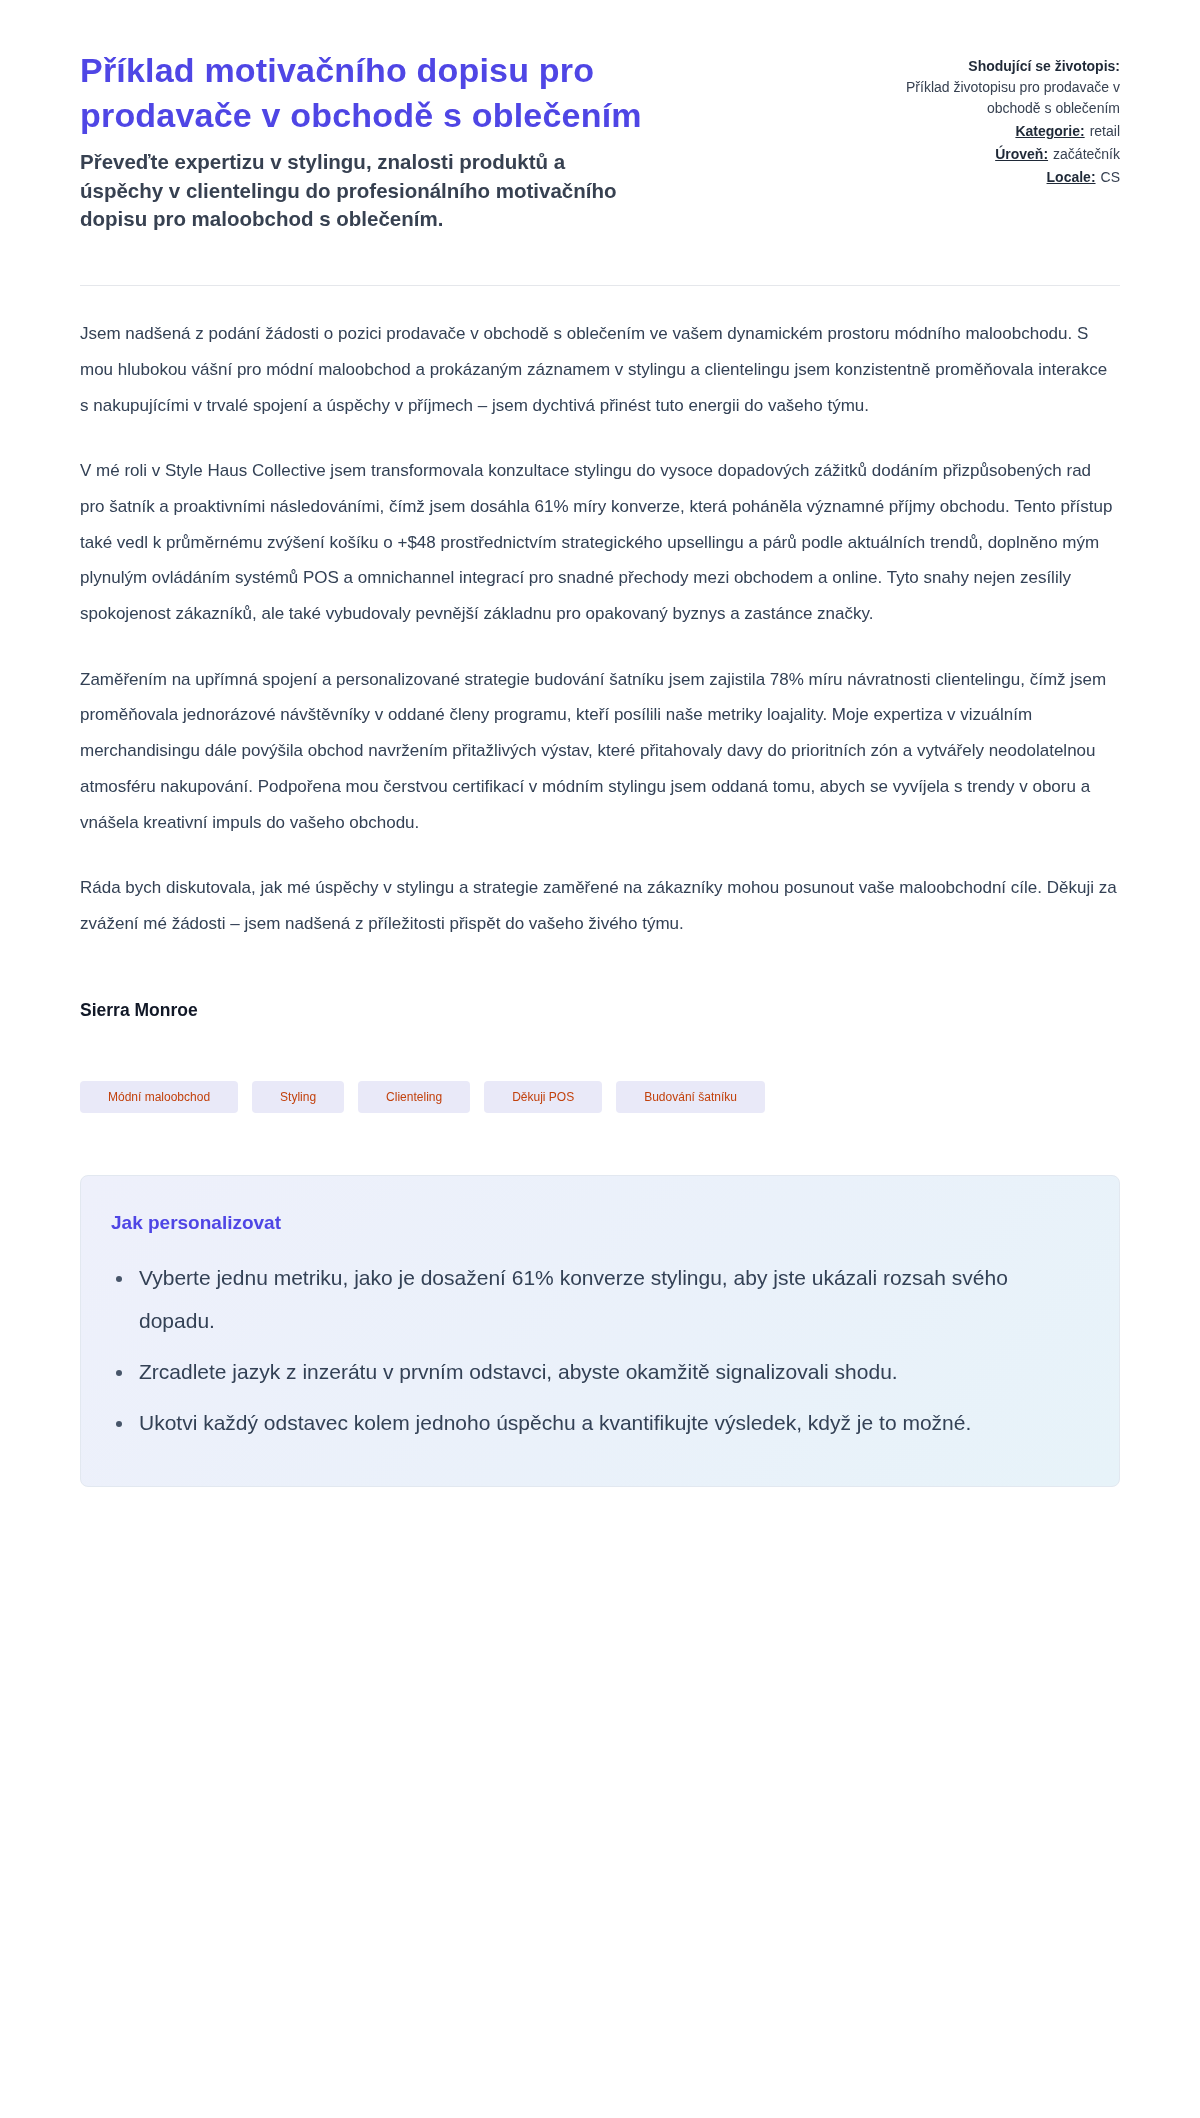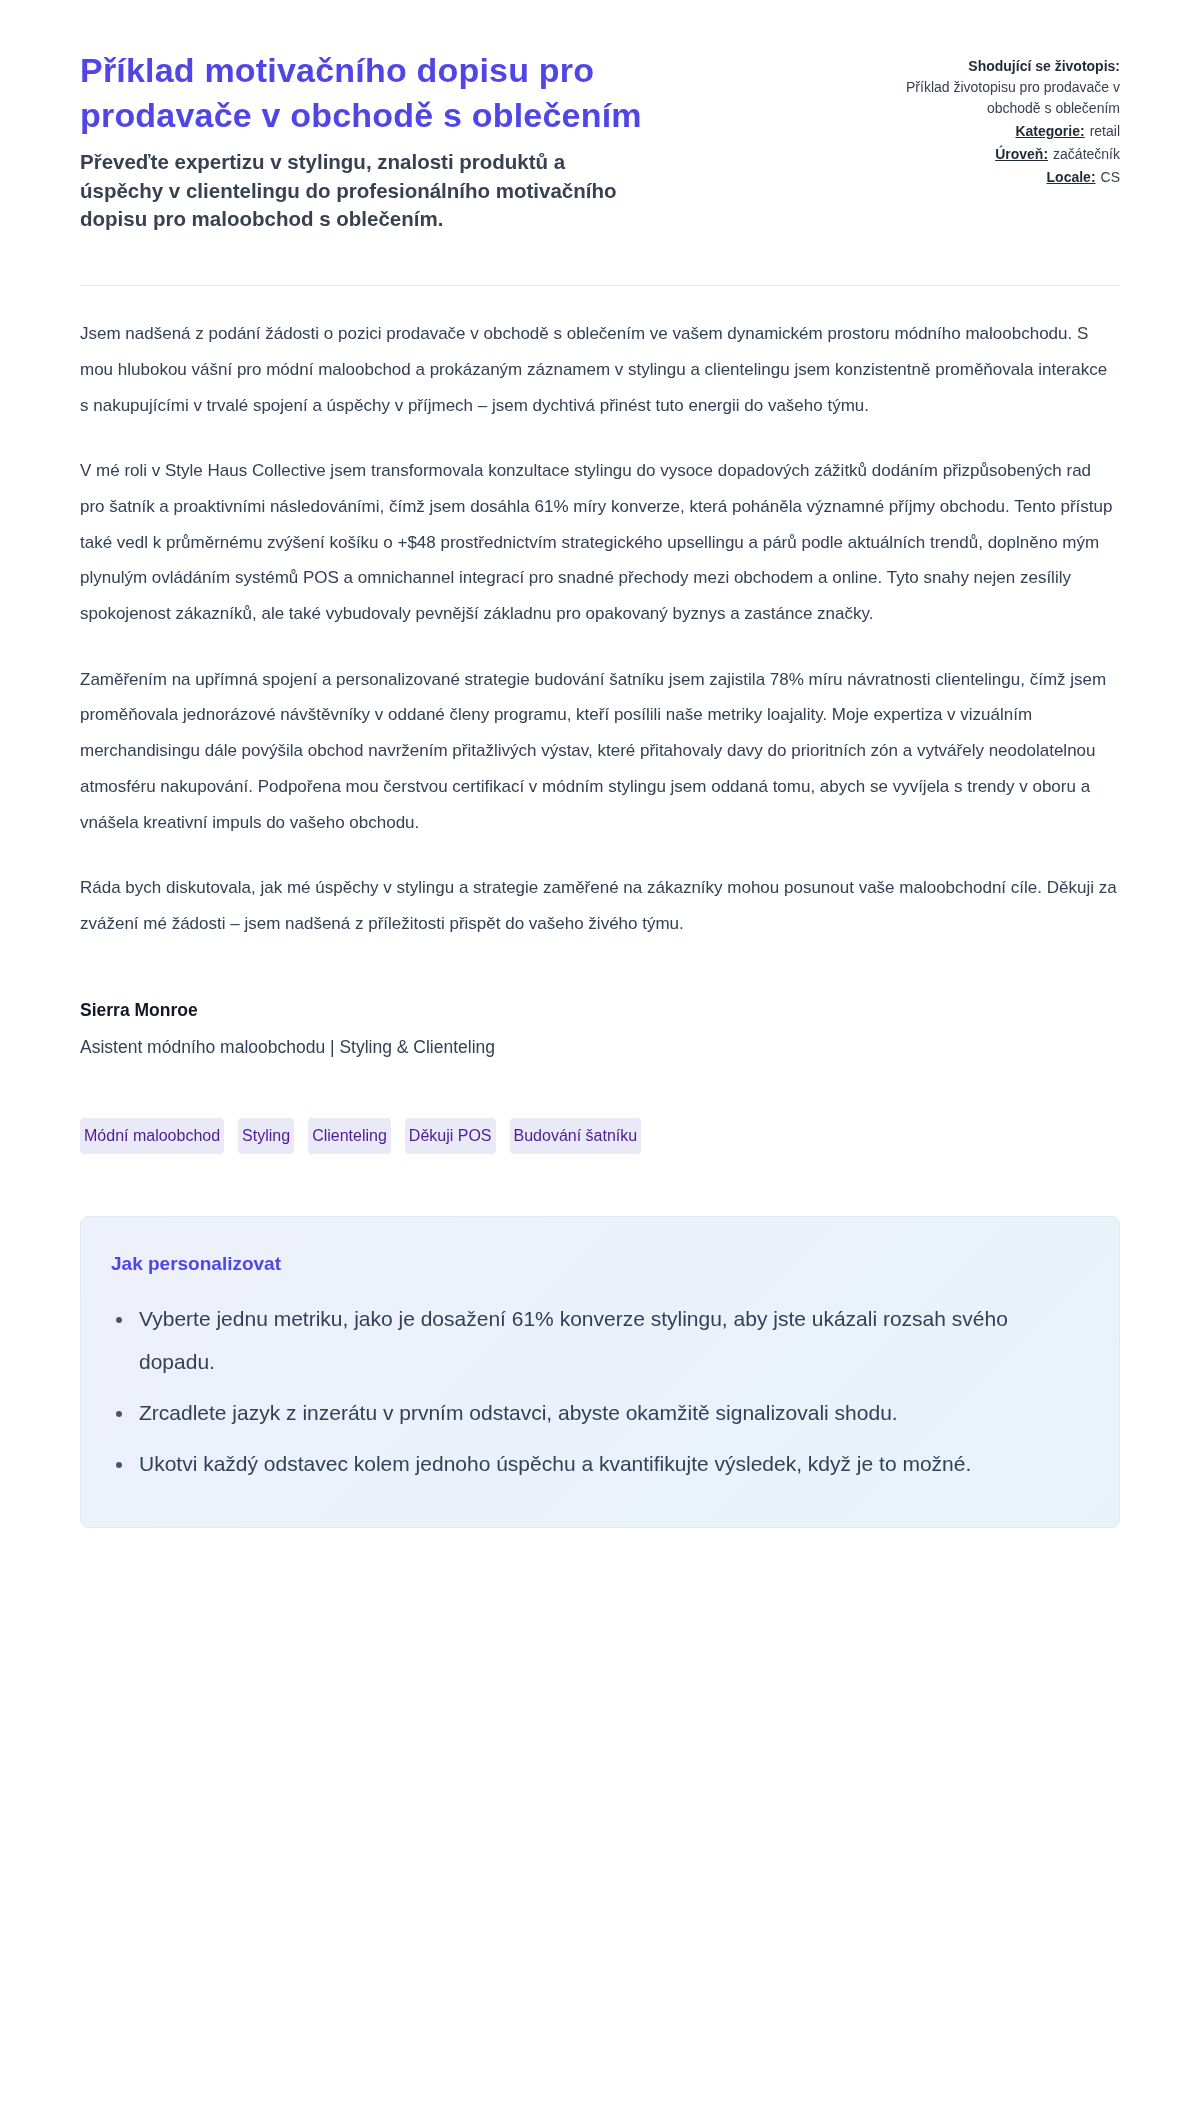--- a/index.html
+++ b/index.html
@@ -81,23 +81,23 @@
 
   
   .tags {
     margin-top: 60px;
     display: flex;
     flex-wrap: wrap;
     gap: 14px;
   }
   .tag {
     background: #e9e9f8;
-    color: #4c1d95;
-    font-size: 16px;
-    padding: 9px 4px;
+    color: #c2410c;
+    font-size: 12px;
+    padding: 9px 28px;
     border-radius: 4px;
     display: inline-block;
     cursor: default;
   }
 
   
   .personalize-box {
     margin-top: 62px;
     border: 1px solid #e2e8f0;
     border-radius: 8px;
@@ -151,21 +151,20 @@
   </div>
 
   <hr class="divider">
 
   <div class="letter-body">
     <p>Jsem nadšená z podání žádosti o pozici prodavače v obchodě s oblečením ve vašem dynamickém prostoru módního maloobchodu. S mou hlubokou vášní pro módní maloobchod a prokázaným záznamem v stylingu a clientelingu jsem konzistentně proměňovala interakce s nakupujícími v trvalé spojení a úspěchy v příjmech – jsem dychtivá přinést tuto energii do vašeho týmu.</p>
     <p>V mé roli v Style Haus Collective jsem transformovala konzultace stylingu do vysoce dopadových zážitků dodáním přizpůsobených rad pro šatník a proaktivními následováními, čímž jsem dosáhla 61% míry konverze, která poháněla významné příjmy obchodu. Tento přístup také vedl k průměrnému zvýšení košíku o +$48 prostřednictvím strategického upsellingu a párů podle aktuálních trendů, doplněno mým plynulým ovládáním systémů POS a omnichannel integrací pro snadné přechody mezi obchodem a online. Tyto snahy nejen zesílily spokojenost zákazníků, ale také vybudovaly pevnější základnu pro opakovaný byznys a zastánce značky.</p>
     <p>Zaměřením na upřímná spojení a personalizované strategie budování šatníku jsem zajistila 78% míru návratnosti clientelingu, čímž jsem proměňovala jednorázové návštěvníky v oddané členy programu, kteří posílili naše metriky loajality. Moje expertiza v vizuálním merchandisingu dále povýšila obchod navržením přitažlivých výstav, které přitahovaly davy do prioritních zón a vytvářely neodolatelnou atmosféru nakupování. Podpořena mou čerstvou certifikací v módním stylingu jsem oddaná tomu, abych se vyvíjela s trendy v oboru a vnášela kreativní impuls do vašeho obchodu.</p>
     <p>Ráda bych diskutovala, jak mé úspěchy v stylingu a strategie zaměřené na zákazníky mohou posunout vaše maloobchodní cíle. Děkuji za zvážení mé žádosti – jsem nadšená z příležitosti přispět do vašeho živého týmu.</p>
     <div class="signature-name">Sierra Monroe</div>
-    <div class="signature-role">Asistent módního maloobchodu | Styling &amp; Clienteling</div>
   </div>
 
   <div class="tags">
     <span class="tag">Módní maloobchod</span>
     <span class="tag">Styling</span>
     <span class="tag">Clienteling</span>
     <span class="tag">Děkuji POS</span>
     <span class="tag">Budování šatníku</span>
   </div>
 

